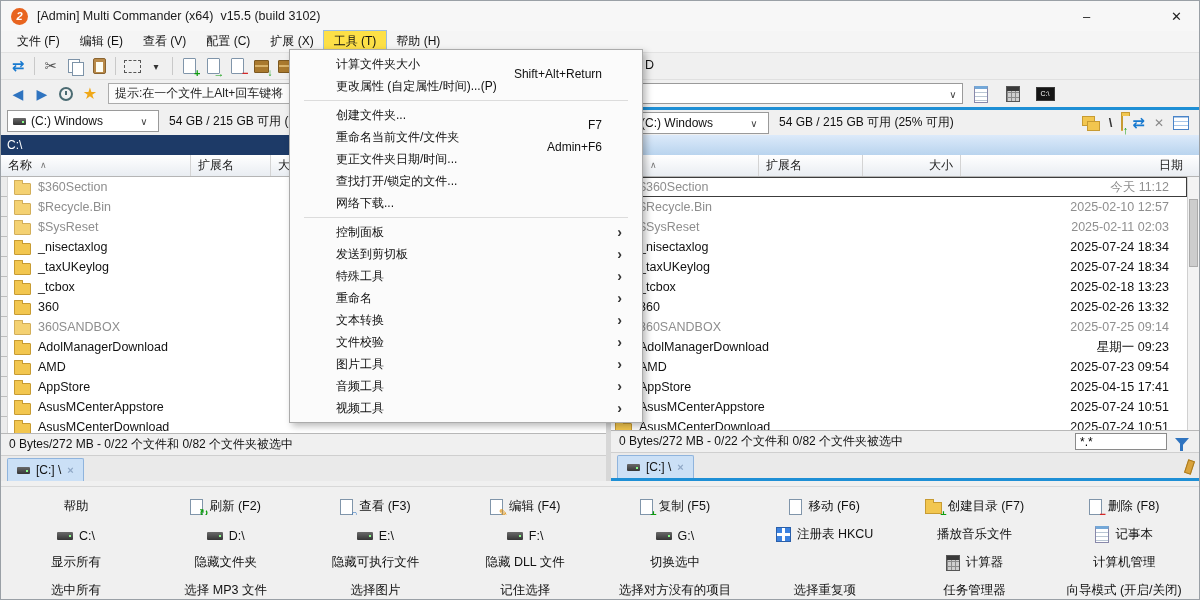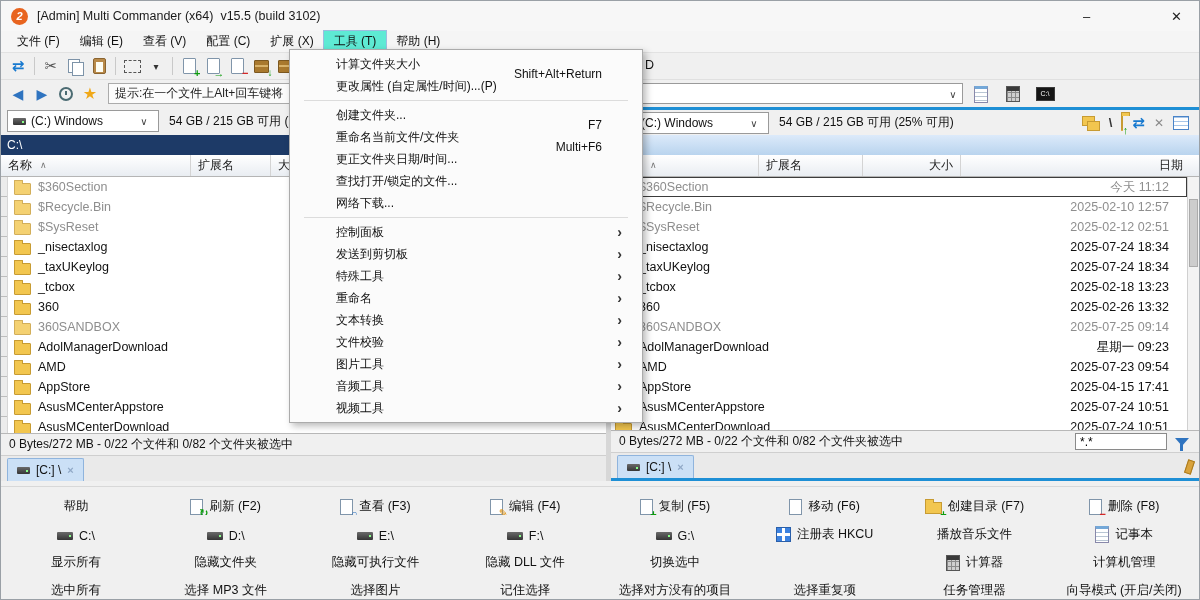--- a/index.html
+++ b/index.html
@@ -11,21 +11,21 @@
   .titlebar { height:30px; background:#f7f7f7; display:flex; align-items:center; padding:0 0 0 10px; flex:none; }
   .b-logo { width:17px; height:17px; border-radius:50%; background:#e8641f; color:#fff; font-weight:700; font-style:italic; font-size:11px; display:flex; align-items:center; justify-content:center; flex:none; }
   .b-logo::before { content:"2"; }
   .title-text { margin-left:9px; font-size:12.5px; color:#1a1a1a; white-space:pre; }
   .wbtns { margin-left:auto; display:flex; height:30px; }
   .wbtn { width:45px; height:30px; display:flex; align-items:center; justify-content:center; font-size:13px; color:#222; }
 
   
   .menubar { height:22px; background:#f5f5f5; border-bottom:1px solid #e2e2e2; display:flex; align-items:stretch; padding-left:6px; flex:none; }
   .mitem { display:flex; align-items:center; padding:0 10px; white-space:nowrap; }
-  .mitem.active { background:#5eead4; outline:1px solid #9cbde0; }
+  .mitem.active { background:#fde047; outline:1px solid #9cbde0; }
 
   
   .toolbar { height:27px; background:#f0f0f0; display:flex; align-items:center; padding-left:5px; flex:none; position:relative; }
   .toolbar.r1 { border-bottom:1px solid #e0e0e0; }
   .tsep { width:1px; height:18px; background:#c9c9c9; margin:0 4px; flex:none; }
   .tbtn { width:24px; height:24px; display:flex; align-items:center; justify-content:center; flex:none; }
   .g-sync::before { content:"⇄"; color:#1779cf; font-weight:700; font-size:15px; }
   .g-cut::before { content:"✂"; color:#555; font-size:15px; }
   .g-back::before { content:"◀"; color:#2f74c0; font-size:14px; }
   .g-fwd::before { content:"▶"; color:#2f74c0; font-size:14px; }
@@ -375,21 +375,21 @@
               <span class="fdate">今天 11:12</span>
             </div>
             <div class="frow dim">
               <span class="b-folder"></span>
               <span class="fname">$Recycle.Bin</span>
               <span class="fdate">2025-02-10 12:57</span>
             </div>
             <div class="frow dim">
               <span class="b-folder"></span>
               <span class="fname">$SysReset</span>
-              <span class="fdate">2025-02-12 02:51</span>
+              <span class="fdate">2025-02-11 02:03</span>
             </div>
             <div class="frow">
               <span class="b-folder"></span>
               <span class="fname">_nisectaxlog</span>
               <span class="fdate">2025-07-24 18:34</span>
             </div>
             <div class="frow">
               <span class="b-folder"></span>
               <span class="fname">_taxUKeylog</span>
               <span class="fdate">2025-07-24 18:34</span>
@@ -612,21 +612,21 @@
         <span class="marrow"></span>
       </div>
       <div class="msep"></div>
       <div class="mrow">
         <span class="mrow-label">创建文件夹...</span>
         <span class="mrow-shortcut">F7</span>
         <span class="marrow"></span>
       </div>
       <div class="mrow">
         <span class="mrow-label">重命名当前文件/文件夹</span>
-        <span class="mrow-shortcut">Multi+F6</span>
+        <span class="mrow-shortcut">Admin+F6</span>
         <span class="marrow"></span>
       </div>
       <div class="mrow">
         <span class="mrow-label">更正文件夹日期/时间...</span>
         <span class="mrow-shortcut"></span>
         <span class="marrow"></span>
       </div>
       <div class="mrow">
         <span class="mrow-label">查找打开/锁定的文件...</span>
         <span class="mrow-shortcut"></span>

